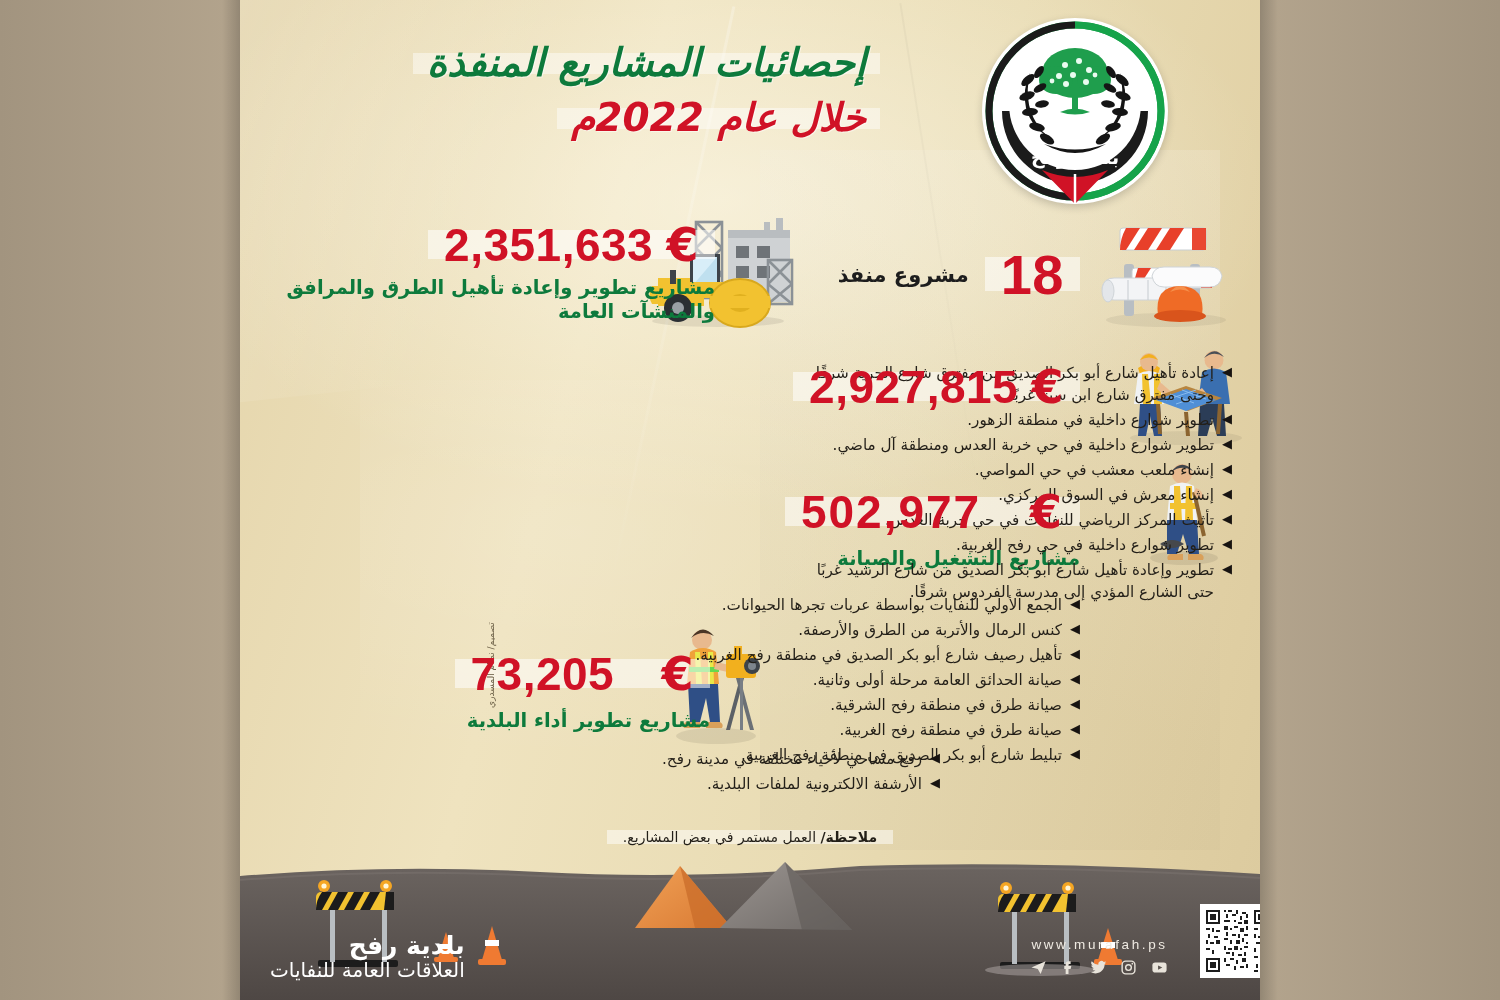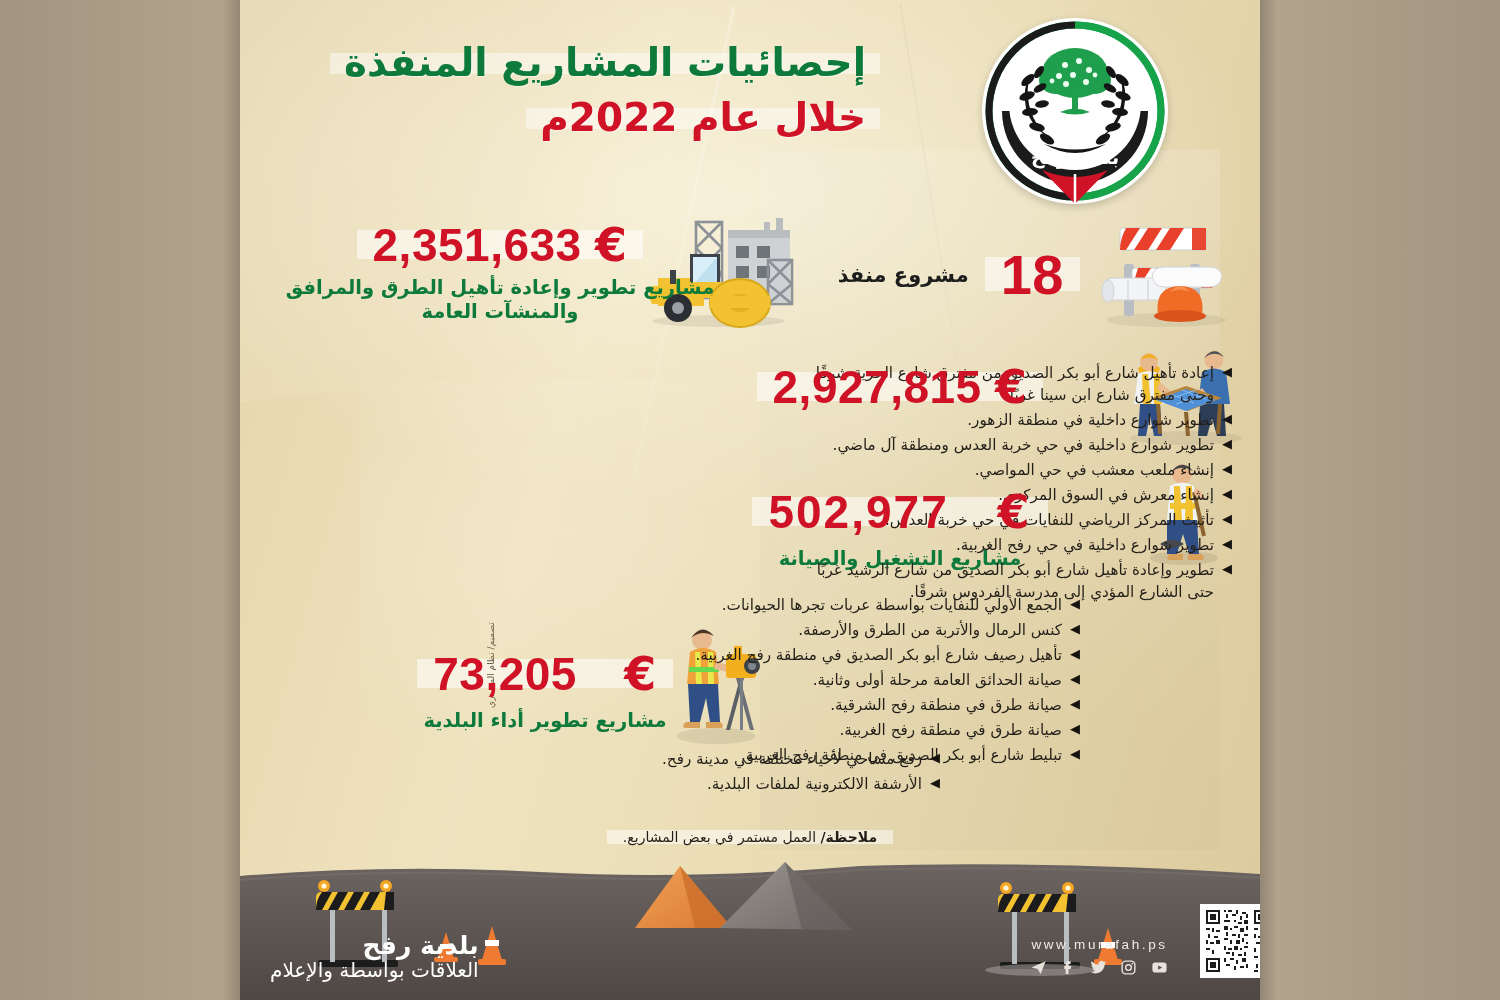--- a/index.html
+++ b/index.html
@@ -29,31 +29,31 @@
   .c1{left:-60px;top:-40px;width:520px;height:420px;background:linear-gradient(118deg,rgba(255,255,255,.45),rgba(255,255,255,0) 60%);transform:rotate(-6deg);}
   .c2{right:40px;top:150px;width:460px;height:700px;background:linear-gradient(200deg,rgba(255,255,255,.30),rgba(0,0,0,.035) 70%);}
   .c3{left:120px;top:380px;width:700px;height:380px;background:radial-gradient(ellipse at 30% 40%,rgba(255,255,255,.30),rgba(255,255,255,0) 70%);}
   .c4{left:430px;top:0;width:3px;height:600px;background:linear-gradient(180deg,rgba(255,255,255,.5),rgba(255,255,255,0));transform:rotate(12deg);}
   .c5{left:700px;top:0;width:2px;height:520px;background:linear-gradient(180deg,rgba(0,0,0,.07),rgba(0,0,0,0));transform:rotate(-9deg);}
 
   
   .title-wrap{position:absolute;top:38px;right:380px;text-align:right;direction:rtl;}
   .t-line{display:inline-block;position:relative;padding:2px 14px;font-size:39px;font-weight:bold;letter-spacing:-.5px;}
   .t-line .hl{position:absolute;left:0;right:0;top:30%;height:44%;background:rgba(255,255,255,.45);z-index:0;}
-  .t-line span.txt{position:relative;z-index:1;}
+  .t-line span.txt{position:relative;z-index:1;font-style:italic;}
   .t1{color:#0d7a3c;text-shadow:1px 1px 0 rgba(255,255,255,.5);}
   .t2{color:#d01226;text-shadow:1px 1px 0 rgba(255,255,255,.5);margin-top:6px;}
 
   
   .logo{position:absolute;top:18px;right:92px;width:186px;height:186px;border-radius:50%;
         background:#fff;box-shadow:0 3px 9px rgba(0,0,0,.18);}
   .logo svg{display:block;}
 
   
-  .stat{position:absolute;direction:rtl;text-align:center;}
+  .stat{position:absolute;direction:rtl;text-align:right;}
   .num{position:relative;display:inline-block;padding:2px 16px;font-size:46px;font-weight:bold;color:#d01226;
        font-family:"Liberation Sans",sans-serif;letter-spacing:.5px;white-space:nowrap;}
   .num .hl{position:absolute;left:0;right:0;top:24%;height:50%;background:rgba(255,255,255,.55);z-index:0;}
   .num .v{position:relative;z-index:1;}
   .euro{font-family:"DejaVu Sans",sans-serif;}
   .cap{margin-top:2px;font-size:19.5px;font-weight:bold;color:#0d7a3c;line-height:1.25;direction:rtl;}
   .cap.dark{color:#1d1d1d;}
 
   
   .list{position:absolute;direction:rtl;text-align:right;font-size:15.2px;color:#231f18;line-height:1.45;}
@@ -536,21 +536,21 @@
         <g>
           <path d="M858 120 L868 88 L878 120 Z" fill="#ef7a32"></path>
           <rect x="861" y="102" width="14" height="6" fill="#fff"></rect>
           <rect x="854" y="119" width="28" height="6" rx="2" fill="#ef7a32"></rect>
         </g>
       </svg>
     </div>
 
     <div class="foot" style="left:30px;bottom:18px;">
       <div class="l1">بلدية رفح</div>
-      <div class="l2">العلاقات بواسطة والإعلام</div>
+      <div class="l2">العلاقات العامة للنفايات</div>
     </div>
 
     <div class="web" style="left:772px;bottom:24px;width:175px;">
       <div class="url">www.murafah.ps</div>
       <div class="social">
         <span>
           <svg width="17" height="17" viewBox="0 0 24 24">
               <path d="M2 12 L22 3 L15 21 L11 14 Z" fill="#e8e3da"></path>
             </svg>
         </span>

